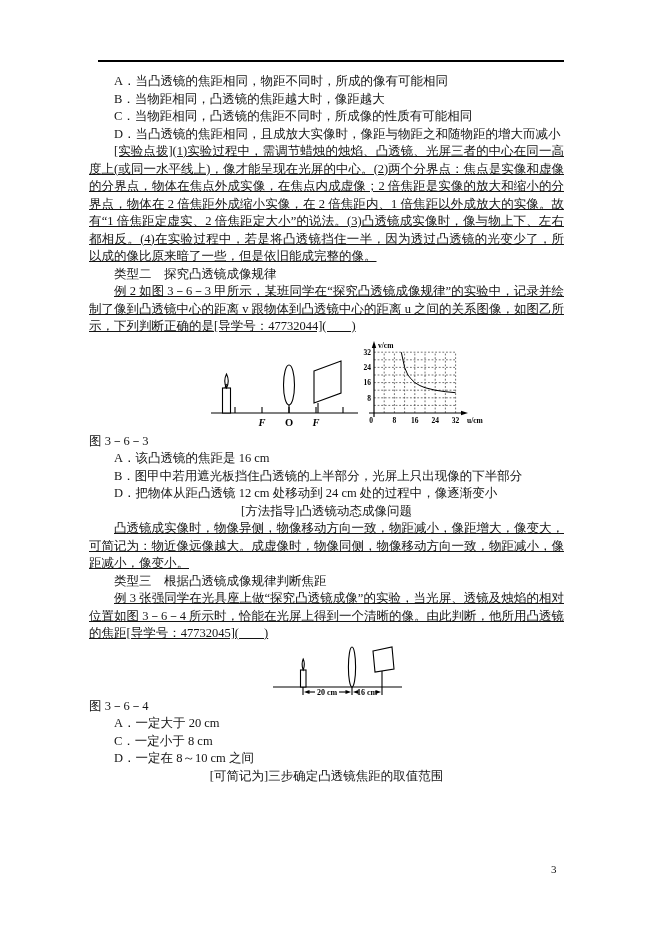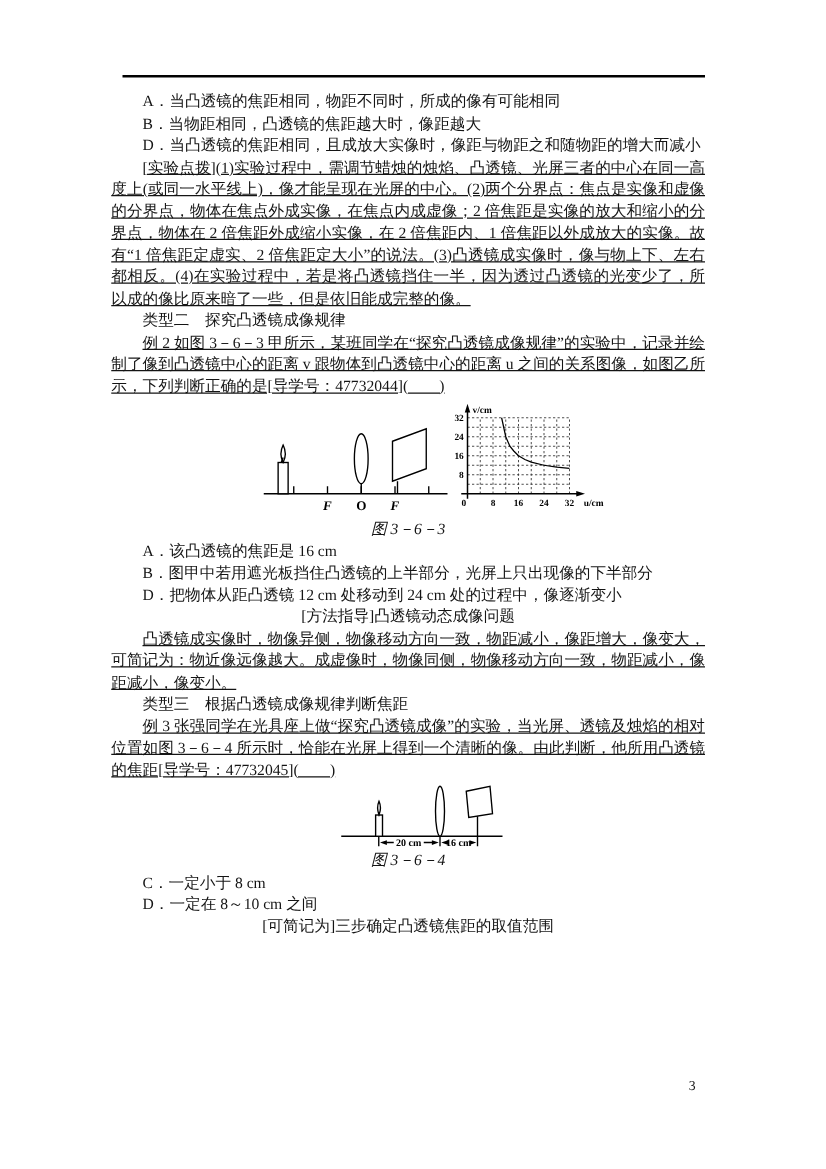--- a/index.html
+++ b/index.html
@@ -3,21 +3,21 @@
 <meta charset="utf-8">
 <style>
   html,body{margin:0;padding:0;background:#fff;}
   .page{position:relative;width:575px;height:935px;background:#ffffff;overflow:hidden;
         font-family:"Liberation Serif","DejaVu Serif",serif;color:#141414;}
   .toprule{position:absolute;left:98px;top:60px;width:466px;height:2px;background:#000;}
   .content{position:absolute;left:89px;top:73px;width:475px;font-size:12.5px;line-height:17.5px;text-align:justify;}
   .line{padding-left:25px;text-align:left;}
   .flush{text-align:center;}
   .para{text-indent:25px;text-decoration:underline;}
-  .caption{text-align:center;text-indent:0;font-style:italic;}
+  .caption{text-align:left;text-indent:0;}
   .fig1{position:relative;height:94px;margin-top:3px;}
   .fig1 .bench{position:absolute;left:121px;top:2px;}
   .fig1 .graph{position:absolute;left:271px;top:0;}
   .fig2{position:relative;height:53px;margin-top:2px;}
   .fig2 .bench{position:absolute;left:181px;top:0;}
   .pagenum{position:absolute;left:551px;top:863px;font-size:11px;}
   svg .k{stroke:#000;fill:none;stroke-width:1.1;}
   svg .kf{stroke:#000;fill:#fff;stroke-width:1.1;}
   svg text{font-family:"Liberation Serif","DejaVu Serif",serif;}
   svg .flabel{font-size:10.5px;font-style:italic;font-weight:bold;text-anchor:middle;}
@@ -26,20 +26,21 @@
 </style>
 </head>
 <body>
 
 <div class="page">
   <div class="toprule"></div>
 
   <div class="content">
     <div class="line">A．当凸透镜的焦距相同，物距不同时，所成的像有可能相同</div>
     <div class="line">B．当物距相同，凸透镜的焦距越大时，像距越大</div>
+    <div class="line">C．当物距相同，凸透镜的焦距不同时，所成像的性质有可能相同</div>
     <div class="line">D．当凸透镜的焦距相同，且成放大实像时，像距与物距之和随物距的增大而减小</div>
 
     <div class="para">[实验点拨](1)实验过程中，需调节蜡烛的烛焰、凸透镜、光屏三者的中心在同一高度上(或同一水平线上)，像才能呈现在光屏的中心。(2)两个分界点：焦点是实像和虚像的分界点，物体在焦点外成实像，在焦点内成虚像；2 倍焦距是实像的放大和缩小的分界点，物体在 2 倍焦距外成缩小实像，在 2 倍焦距内、1 倍焦距以外成放大的实像。故有“1 倍焦距定虚实、2 倍焦距定大小”的说法。(3)凸透镜成实像时，像与物上下、左右都相反。(4)在实验过程中，若是将凸透镜挡住一半，因为透过凸透镜的光变少了，所以成的像比原来暗了一些，但是依旧能成完整的像。</div>
 
     <div class="line">类型二　探究凸透镜成像规律</div>
     <div class="para">例 2 如图 3－6－3 甲所示，某班同学在“探究凸透镜成像规律”的实验中，记录并绘制了像到凸透镜中心的距离 v 跟物体到凸透镜中心的距离 u 之间的关系图像，如图乙所示，下列判断正确的是[导学号：47732044](　　)</div>
 
     <div class="fig1">
 
       <svg class="bench" width="150" height="90" viewBox="0 0 150 90">
@@ -130,19 +131,20 @@
         <line class="k" x1="69" y1="47" x2="76" y2="47"></line>
         <polygon points="81,47 75.5,45.1 75.5,48.9" fill="#000"></polygon>
         <polygon points="83,47 88.5,45.1 88.5,48.9" fill="#000"></polygon>
         <polygon points="111,47 105.5,45.1 105.5,48.9" fill="#000"></polygon>
         <text class="dim" x="57" y="50">20 cm</text>
         <text class="dim" x="97" y="50">16 cm</text>
       </svg>
     </div>
     <div class="caption">图 3－6－4</div>
 
+    <div class="line">A．一定大于 20 cm</div>
     <div class="line">C．一定小于 8 cm</div>
     <div class="line">D．一定在 8～10 cm 之间</div>
     <div class="flush">[可简记为]三步确定凸透镜焦距的取值范围</div>
   </div>
 
   <div class="pagenum">3</div>
 </div>
 
 </body></html>

